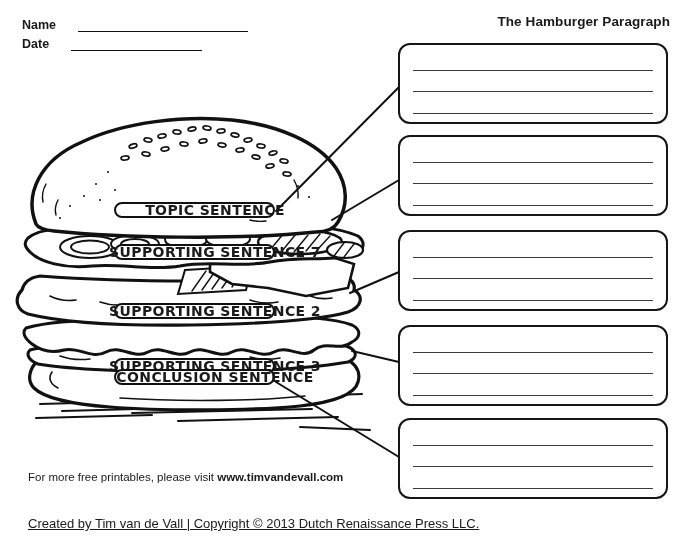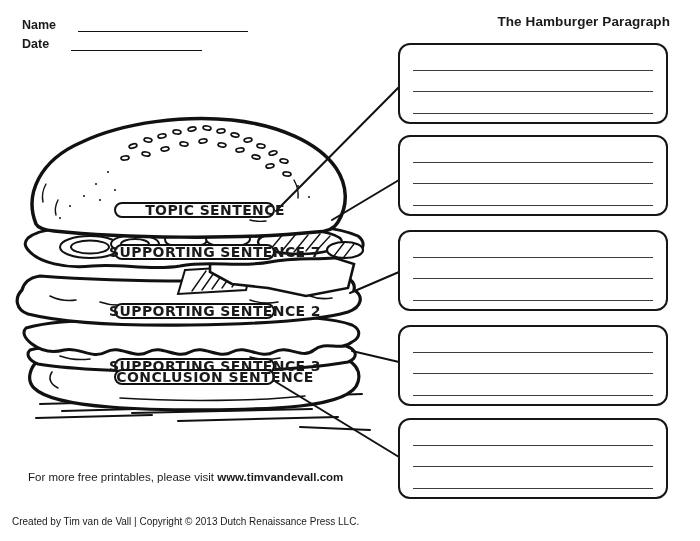--- a/index.html
+++ b/index.html
@@ -29,21 +29,21 @@
   .banner{
     position:absolute;left:114px;width:161px;height:16px;background:#fff;
     border:2.2px solid #111;border-radius:11px;box-sizing:border-box;
     display:flex;align-items:center;justify-content:center;
     font-family:"DejaVu Sans",sans-serif;font-weight:bold;font-size:14px;
     letter-spacing:.4px;white-space:nowrap;z-index:3;padding-left:41px;
   }
   
   .footer-1{position:absolute;left:28px;top:471px;font-size:11.5px;}
   .footer-1 b{font-weight:bold;}
-  .footer-2{position:absolute;left:12px;top:516px;font-size:10px;}
+  .footer-2{position:absolute;left:28px;top:516px;font-size:13px;text-decoration:underline;}
   svg.burger{position:absolute;left:0;top:0;z-index:1;}
   .z2{z-index:2;}
 </style>
 </head>
 <body>
 
 <svg class="burger" width="700" height="541" viewBox="0 0 700 541">
   <g stroke="#111" fill="none" stroke-linecap="round">
 
     <g stroke-width="2">

